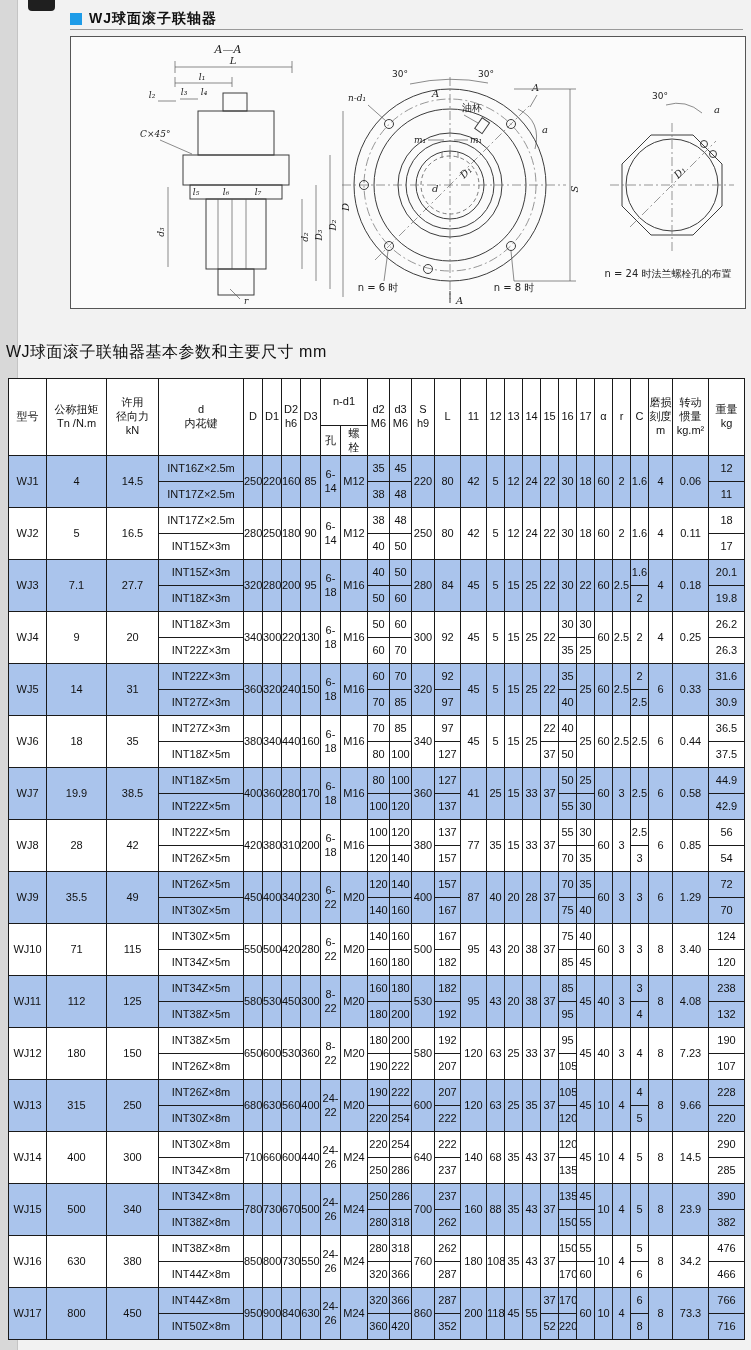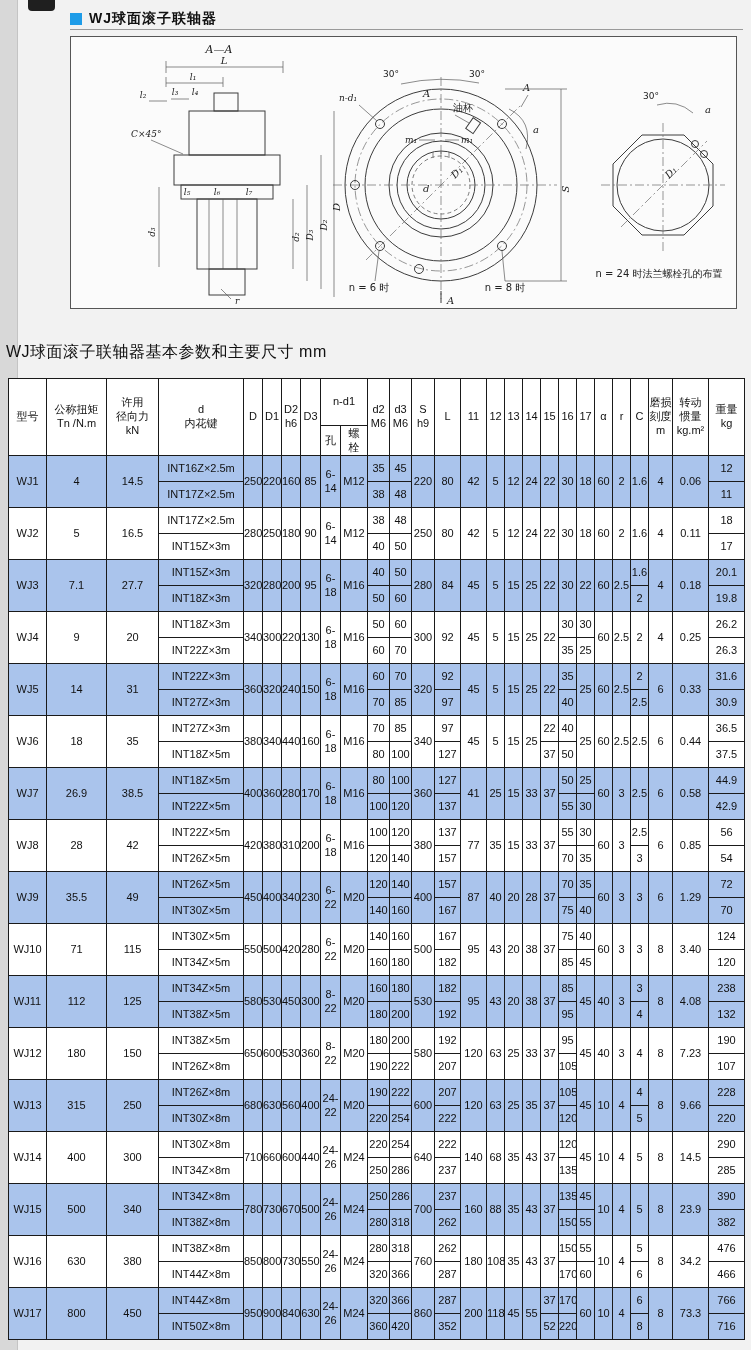--- a/index.html
+++ b/index.html
@@ -9,21 +9,21 @@
     font-family:"Liberation Sans","DejaVu Sans",sans-serif;
     color:#111;
     position:relative;
     overflow:hidden;
   }
   .left-strip{position:absolute;left:0;top:0;width:17px;height:1350px;background:#d8d8d8;border-right:1px solid #c4c4c4;}
   .corner-chip{position:absolute;left:28px;top:0;width:27px;height:11px;background:#1f1f1f;border-radius:0 0 4px 4px;}
   .title-row{position:absolute;left:70px;top:8px;width:673px;height:21px;display:flex;align-items:center;border-bottom:1px solid #9a9a9a;}
   .title-bullet{width:12px;height:12px;background:#1e9ce8;margin-right:7px;}
   .title-text{font-size:14px;font-weight:600;letter-spacing:1px;}
-  .diagram-panel{position:absolute;left:70px;top:36px;width:665px;height:271px;background:#fbfbfb;border:1px solid #555;}
+  .diagram-panel{position:absolute;left:70px;top:36px;width:665px;height:271px;background:#fbfbfb;border:1px solid #555;padding-left:9px;}
   .sub-caption{position:absolute;left:6px;top:342px;font-size:16px;letter-spacing:0.5px;}
   .tbl-wrap{position:absolute;left:8px;top:378px;}
   table.spec{border-collapse:collapse;table-layout:fixed;width:737px;font-size:11px;}
   table.spec th,table.spec td{
     border:1px solid #1a1a1a;
     text-align:center;vertical-align:middle;
     padding:0;white-space:pre-line;line-height:1.25;
     overflow:hidden;font-weight:normal;
   }
   thead tr.h1 th{height:46px;background:#ffffff;}
@@ -485,21 +485,21 @@
           <td>INT18Z×5m</td>
           <td>80</td>
           <td>100</td>
           <td>127</td>
           <td>37</td>
           <td>50</td>
           <td>37.5</td>
         </tr>
         <tr class="row-blue">
           <td rowspan="2">WJ7</td>
-          <td rowspan="2">26.9</td>
+          <td rowspan="2">19.9</td>
           <td rowspan="2">38.5</td>
           <td>INT18Z×5m</td>
           <td rowspan="2">400</td>
           <td rowspan="2">360</td>
           <td rowspan="2">280</td>
           <td rowspan="2">170</td>
           <td rowspan="2">6-
 18</td>
           <td rowspan="2">M16</td>
           <td>80</td>

